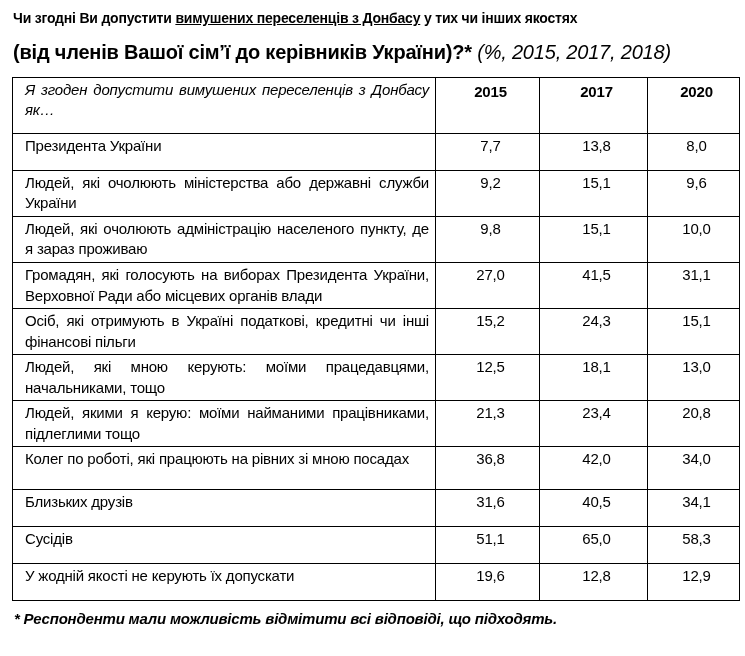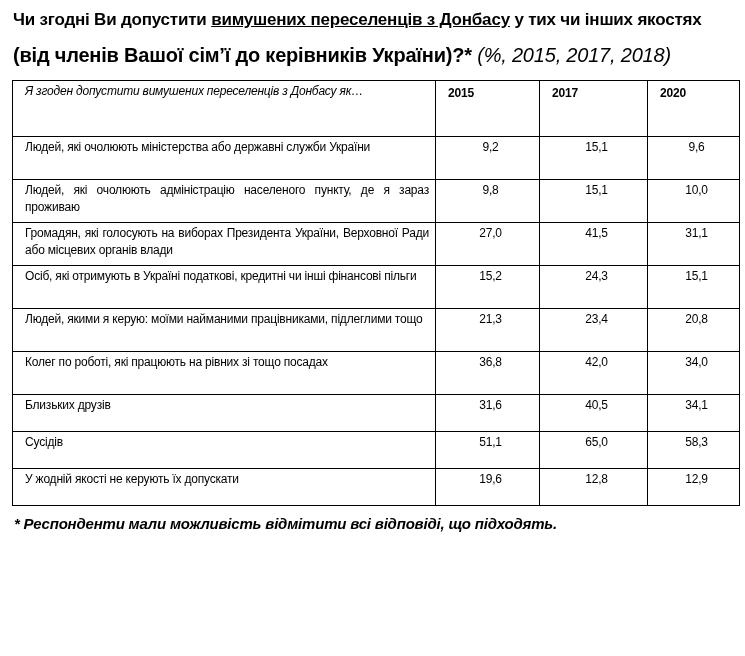--- a/index.html
+++ b/index.html
@@ -11,21 +11,21 @@
   }
   .page {
     width: 745px;
     height: 656px;
     box-sizing: border-box;
     padding: 6px 8px 0 12px;
     background: #ffffff;
     overflow: hidden;
   }
   .title-line1 {
-    font-size: 17px;
+    font-size: 14px;
     font-weight: bold;
     line-height: 1.2;
     margin: 4px 0 0 1px;
     letter-spacing: -0.2px;
   }
   .title-line1 .underlined { text-decoration: underline; }
   .title-line2 {
     font-size: 20px;
     font-weight: bold;
     line-height: 1.2;
@@ -38,42 +38,42 @@
   }
   table.survey {
     border-collapse: collapse;
     table-layout: fixed;
     width: 727px;
     margin: 13px 0 0 0;
   }
   table.survey td {
     border: 1px solid #000000;
     vertical-align: top;
-    font-size: 12px;
+    font-size: 15px;
     line-height: 1.37;
     padding: 2px 6px 2px 12px;
     letter-spacing: -0.2px;
     box-sizing: border-box;
   }
   td.qcell {
     text-align: justify;
     text-align-last: left;
   }
   td.num {
     text-align: center;
     padding-top: 4px;
   }
   tr.header-row td { height: 56px; }
   tr.header-row td.qcell {
     font-style: italic;
     padding-left: 12px;
   }
   tr.header-row td.year {
     font-weight: bold;
-    text-align: left;
+    text-align: center;
     padding-top: 4px;
   }
   tr.r1 td { height: 37px; }   
   tr.r2 td { height: 43px; }   
   .footnote {
     font-size: 15px;
     font-weight: bold;
     font-style: italic;
     margin: 9px 0 0 2px;
     letter-spacing: -0.2px;
@@ -96,20 +96,26 @@
       <col style="width:92px">
     </colgroup>
     <tbody>
       <tr class="header-row">
         <td class="qcell">Я згоден допустити вимушених переселенців з Донбасу як…</td>
         <td class="year">2015</td>
         <td class="year">2017</td>
         <td class="year">2020</td>
       </tr>
 
+      <tr class="r1">
+        <td class="qcell">Президента України</td>
+        <td class="num">7,7</td>
+        <td class="num">13,8</td>
+        <td class="num">8,0</td>
+      </tr>
       <tr class="r2">
         <td class="qcell">Людей, які очолюють міністерства або державні служби України</td>
         <td class="num">9,2</td>
         <td class="num">15,1</td>
         <td class="num">9,6</td>
       </tr>
       <tr class="r2">
         <td class="qcell">Людей, які очолюють адміністрацію населеного пункту, де я зараз проживаю</td>
         <td class="num">9,8</td>
         <td class="num">15,1</td>
@@ -121,27 +127,33 @@
         <td class="num">41,5</td>
         <td class="num">31,1</td>
       </tr>
       <tr class="r2">
         <td class="qcell">Осіб, які отримують в Україні податкові, кредитні чи інші фінансові пільги</td>
         <td class="num">15,2</td>
         <td class="num">24,3</td>
         <td class="num">15,1</td>
       </tr>
       <tr class="r2">
+        <td class="qcell">Людей, які мною керують: моїми працедавцями, начальниками, тощо</td>
+        <td class="num">12,5</td>
+        <td class="num">18,1</td>
+        <td class="num">13,0</td>
+      </tr>
+      <tr class="r2">
         <td class="qcell">Людей, якими я керую: моїми найманими працівниками, підлеглими тощо</td>
         <td class="num">21,3</td>
         <td class="num">23,4</td>
         <td class="num">20,8</td>
       </tr>
       <tr class="r2">
-        <td class="qcell">Колег по роботі, які працюють на рівних зі тощо посадах</td>
+        <td class="qcell">Колег по роботі, які працюють на рівних зі мною посадах</td>
         <td class="num">36,8</td>
         <td class="num">42,0</td>
         <td class="num">34,0</td>
       </tr>
       <tr class="r1">
         <td class="qcell">Близьких друзів</td>
         <td class="num">31,6</td>
         <td class="num">40,5</td>
         <td class="num">34,1</td>
       </tr>

